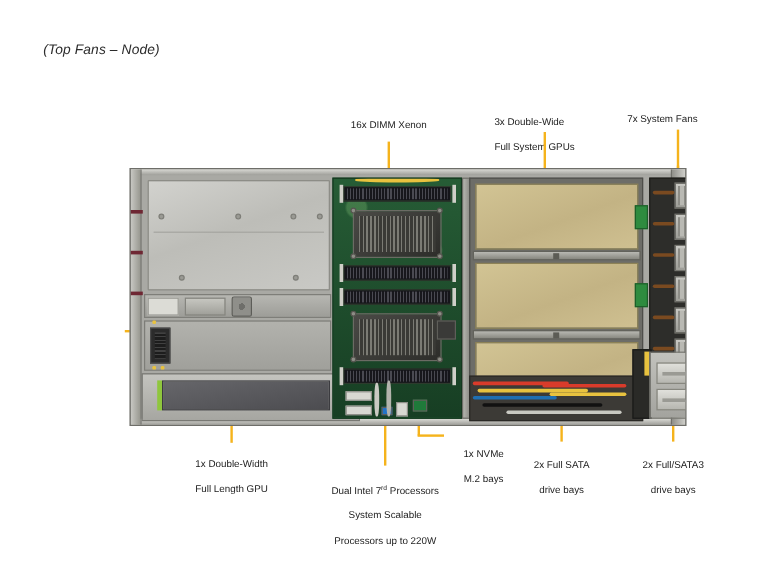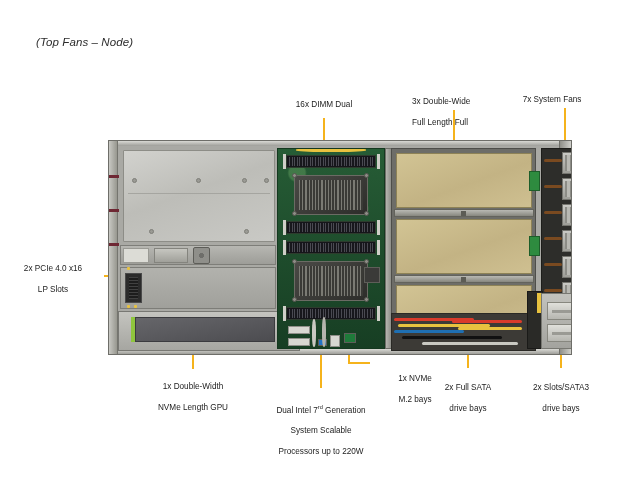--- a/index.html
+++ b/index.html
@@ -470,57 +470,53 @@
     box-sizing: border-box;
   }
 </style>
 </head>
 <body>
 
 <div class="root">
 
   <div class="view-caption">(Top Fans – Node)</div>
 
-  <div class="callout c-center" style="left:284px; top:100px; width:80px;">16x DIMM  Dual</div>
+  <div class="callout c-center" style="left:284px; top:100px; width:80px;">16x DIMM  Xenon</div>
 
   <div class="callout c-left" style="left:412px; top:86px; width:96px;">
     <span>3x Double-Wide</span><br>
-    <span>Full Length Full</span>
+    <span>Full System GPUs</span>
   </div>
 
   <div class="callout c-center" style="left:506px; top:95px; width:92px;">7x System Fans</div>
 
-  <div class="callout c-center" style="left:6px; top:253px; width:94px;">
-    <span>2x PCIe 4.0 x16</span><br>
-    <span>LP Slots</span>
-  </div>
 
   <div class="callout c-center" style="left:142px; top:371px; width:102px;">
     <span>1x Double-Width</span><br>
-    <span>NVMe Length GPU</span>
+    <span>Full Length GPU</span>
   </div>
 
   <div class="callout c-center" style="left:258px; top:391px; width:126px;">
-    <span>Dual Intel 7</span><span class="sup">rd</span><span> Generation</span><br>
+    <span>Dual Intel 7</span><span class="sup">rd</span><span> Processors</span><br>
     <span>System Scalable</span><br>
     <span>Processors up to 220W</span>
   </div>
 
-  <div class="callout c-center" style="left:384px; top:363px; width:62px;">
+  <div class="callout c-center" style="left:372px; top:363px; width:62px;">
     <span>1x NVMe</span><br>
     <span>M.2 bays</span>
   </div>
 
   <div class="callout c-center" style="left:425px; top:372px; width:86px;">
     <span>2x Full SATA</span><br>
     <span>drive bays</span>
   </div>
 
   <div class="callout c-center" style="left:515px; top:372px; width:92px;">
-    <span>2x Slots/SATA3</span><br>
+    <span>2x Full/SATA3</span><br>
     <span>drive bays</span>
   </div>
 
   <div class="lead-v" style="left:323px; top:118px; height:212px;"></div>
 
   <div class="lead-v" style="left:453px; top:110px; height:224px;"></div>
 
   <div class="lead-v" style="left:564px; top:108px; height:32px;"></div>
 
   <div class="lead-v" style="left:564px; top:138px; height:172px;"></div>

